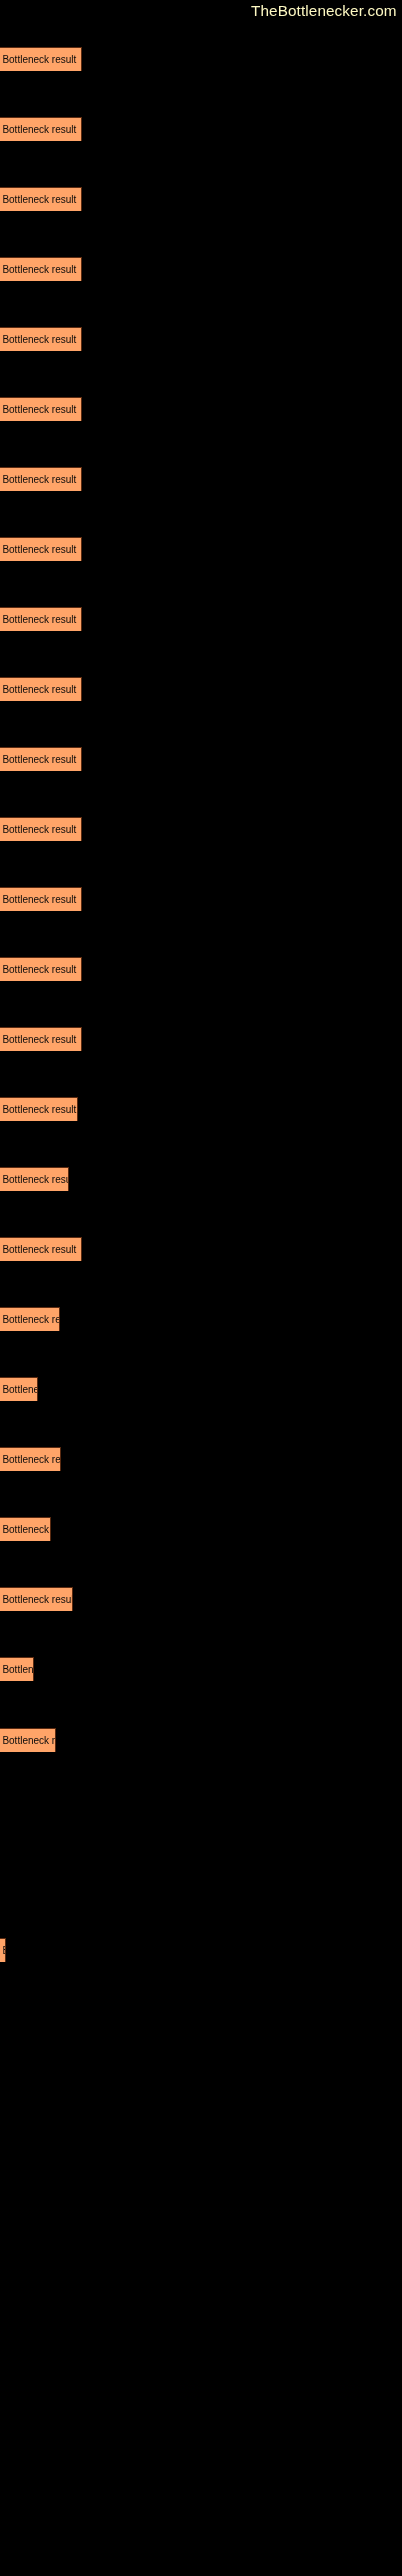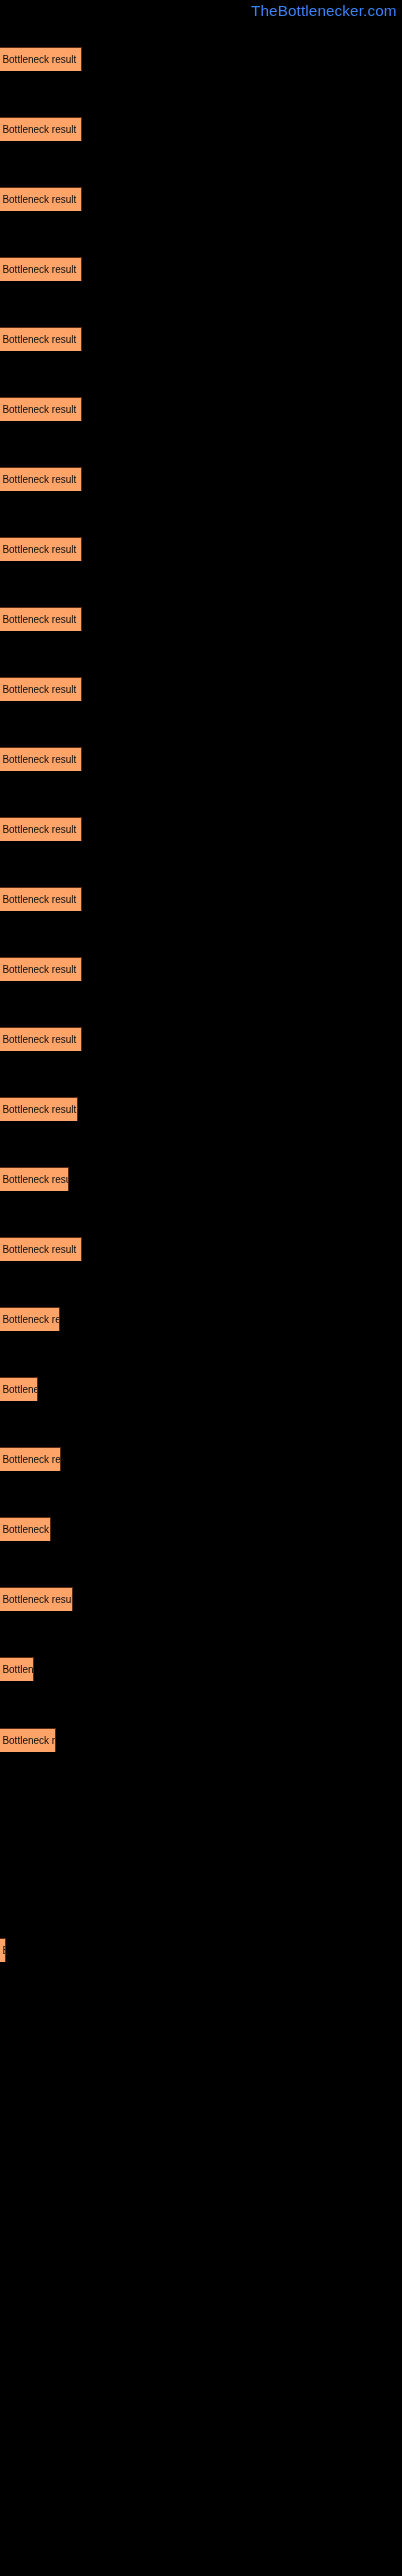--- a/index.html
+++ b/index.html
@@ -13,21 +13,21 @@
     height: 2576px;
     background: #000000;
     overflow: hidden;
     font-family: "Liberation Sans", sans-serif;
   }
   #site-title {
     position: absolute;
     right: 6.4px;
     top: 1.6px;
     font-size: 15.3px;
-    color: #3b82f6;
+    color: #fef9c3;
     letter-spacing: 0.1px;
     white-space: nowrap;
     font-family: "Liberation Sans", sans-serif;
   }
   .bar-row {
     position: absolute;
     left: 0;
   }
   .bar {
     position: relative;

